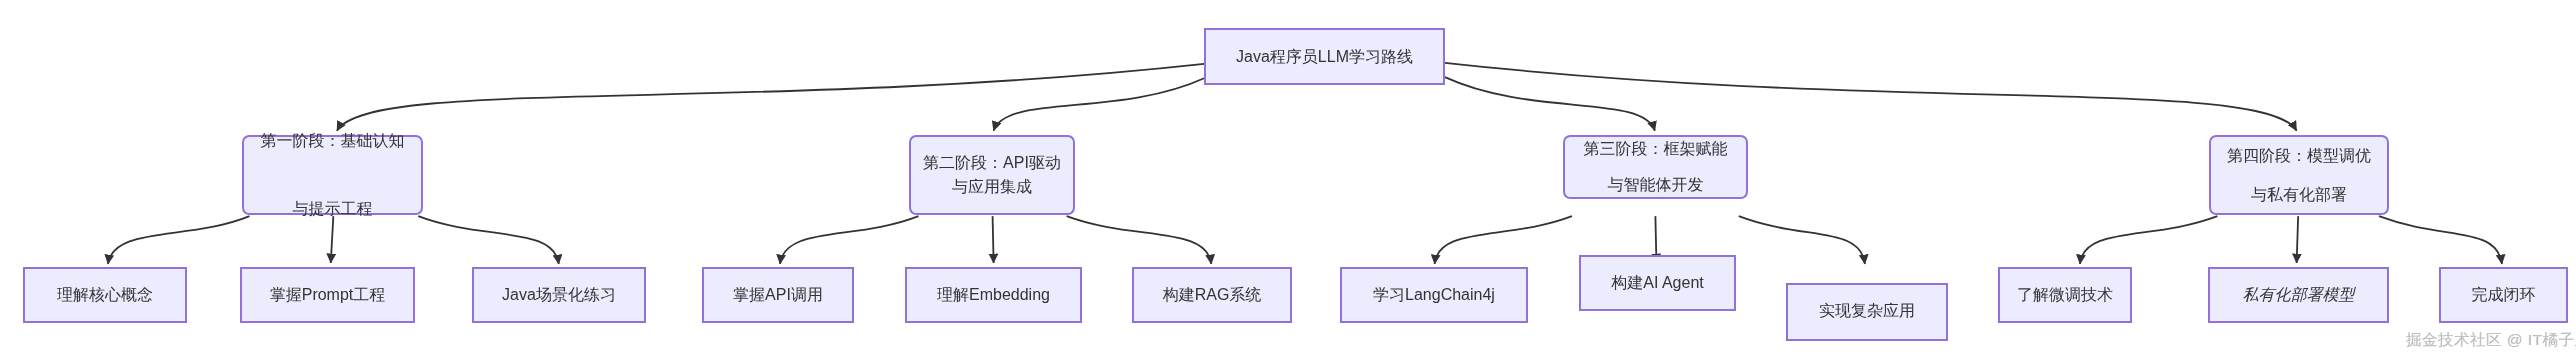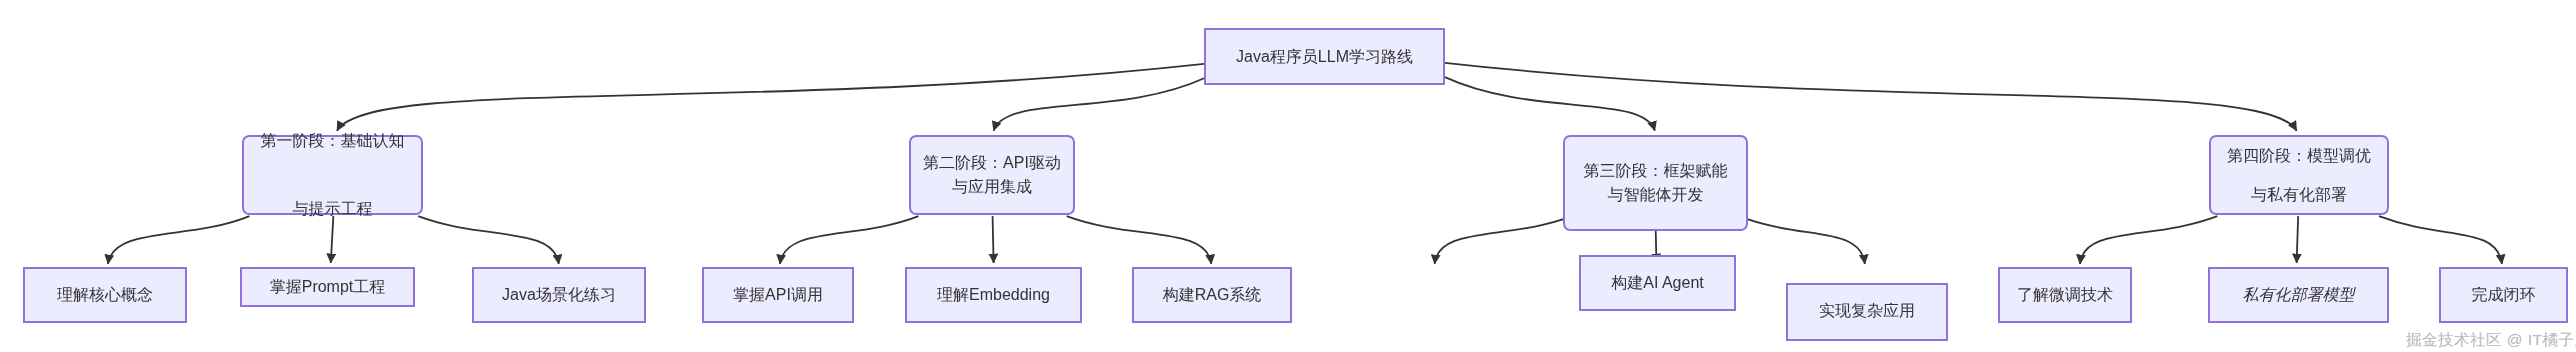--- a/index.html
+++ b/index.html
@@ -89,49 +89,52 @@
   </div>
 
   <div class="node rounded" style="left:242px; top:135px; width:181px; height:80px;gap:44px;">
     <span>第一阶段：基础认知</span>
     <span>与提示工程</span>
   </div>
   <div class="node rounded" style="left:909px; top:135px; width:166px; height:80px;">
     <span>第二阶段：API驱动</span>
     <span>与应用集成</span>
   </div>
-  <div class="node rounded" style="left:1563px; top:135px; width:185px; height:96px;">
+  <div class="node rounded" style="left:1563px; top:135px; width:185px; height:64px;justify-content:space-between;">
     <span>第三阶段：框架赋能</span>
     <span>与智能体开发</span>
   </div>
   <div class="node rounded" style="left:2209px; top:135px; width:180px; height:80px;gap:15px;">
     <span>第四阶段：模型调优</span>
     <span>与私有化部署</span>
   </div>
 
   <div class="node rect" style="left:23px; top:267px; width:164px; height:56px;">
     <span>理解核心概念</span>
   </div>
-  <div class="node rect" style="left:240px; top:267px; width:175px; height:40px;">
+  <div class="node rect" style="left:240px; top:267px; width:175px; height:56px;">
     <span>掌握Prompt工程</span>
   </div>
   <div class="node rect" style="left:472px; top:267px; width:174px; height:56px;">
     <span>Java场景化练习</span>
   </div>
 
   <div class="node rect" style="left:702px; top:267px; width:152px; height:56px;">
     <span>掌握API调用</span>
   </div>
   <div class="node rect" style="left:905px; top:267px; width:177px; height:56px;">
     <span>理解Embedding</span>
   </div>
   <div class="node rect" style="left:1132px; top:267px; width:160px; height:56px;">
     <span>构建RAG系统</span>
   </div>
 
+  <div class="node rect" style="left:1340px; top:267px; width:188px; height:56px;">
+    <span>学习LangChain4j</span>
+  </div>
   <div class="node rect" style="left:1579px; top:255px; width:157px; height:56px;">
     <span>构建AI Agent</span>
   </div>
   <div class="node rect" style="left:1786px; top:283px; width:162px; height:58px;font-family:Liberation Mono, monospace;">
     <span>实现复杂应用</span>
   </div>
 
   <div class="node rect" style="left:1998px; top:267px; width:134px; height:56px;">
     <span>了解微调技术</span>
   </div>

